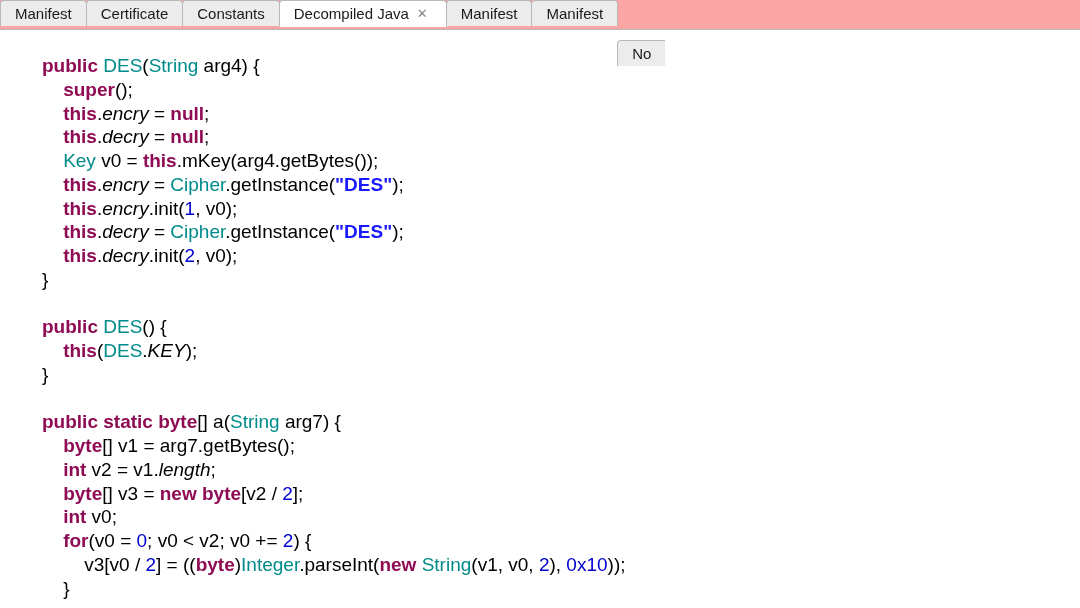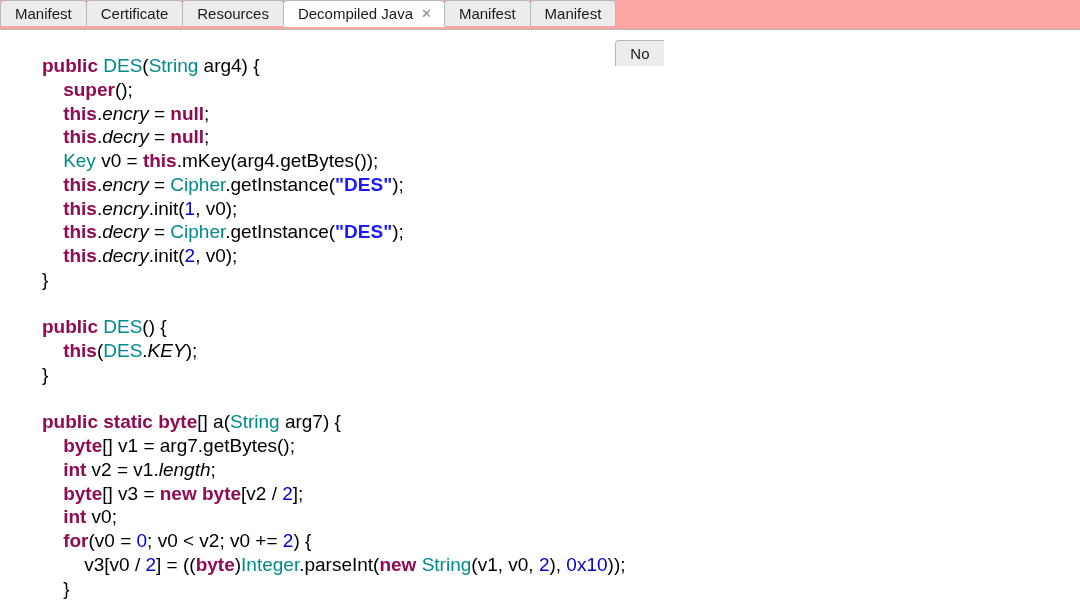--- a/index.html
+++ b/index.html
@@ -31,21 +31,21 @@
       white-space: nowrap;
       display: flex;
       align-items: center;
       gap: 6px;
     }
     .tab.active {
       background: #fff;
       z-index: 2;
       border-bottom: 1px solid #fff;
       margin-bottom: -1px;
-      padding-right: 10px;
+      padding-right: 16px;
     }
     .tab .close-x {
       font-size: 13px;
       color: #888;
       padding: 0 2px;
     }
     .tab.last-cut {
       border-top-right-radius: 0;
       border-right: none;
       margin-top: 40px;
@@ -68,21 +68,21 @@
 <body>
 
 <div class="tabbar">
   <div class="tab">
       <span>Manifest</span>
     </div>
   <div class="tab">
       <span>Certificate</span>
     </div>
   <div class="tab">
-      <span>Resources</span>
+      <span>Constants</span>
     </div>
   <div class="tab active">
     <span>Decompiled Java</span>
     <span class="close-x">✕</span>
   </div>
   <div class="tab">
       <span>Manifest</span>
     </div>
   <div class="tab">
       <span>Manifest</span>

